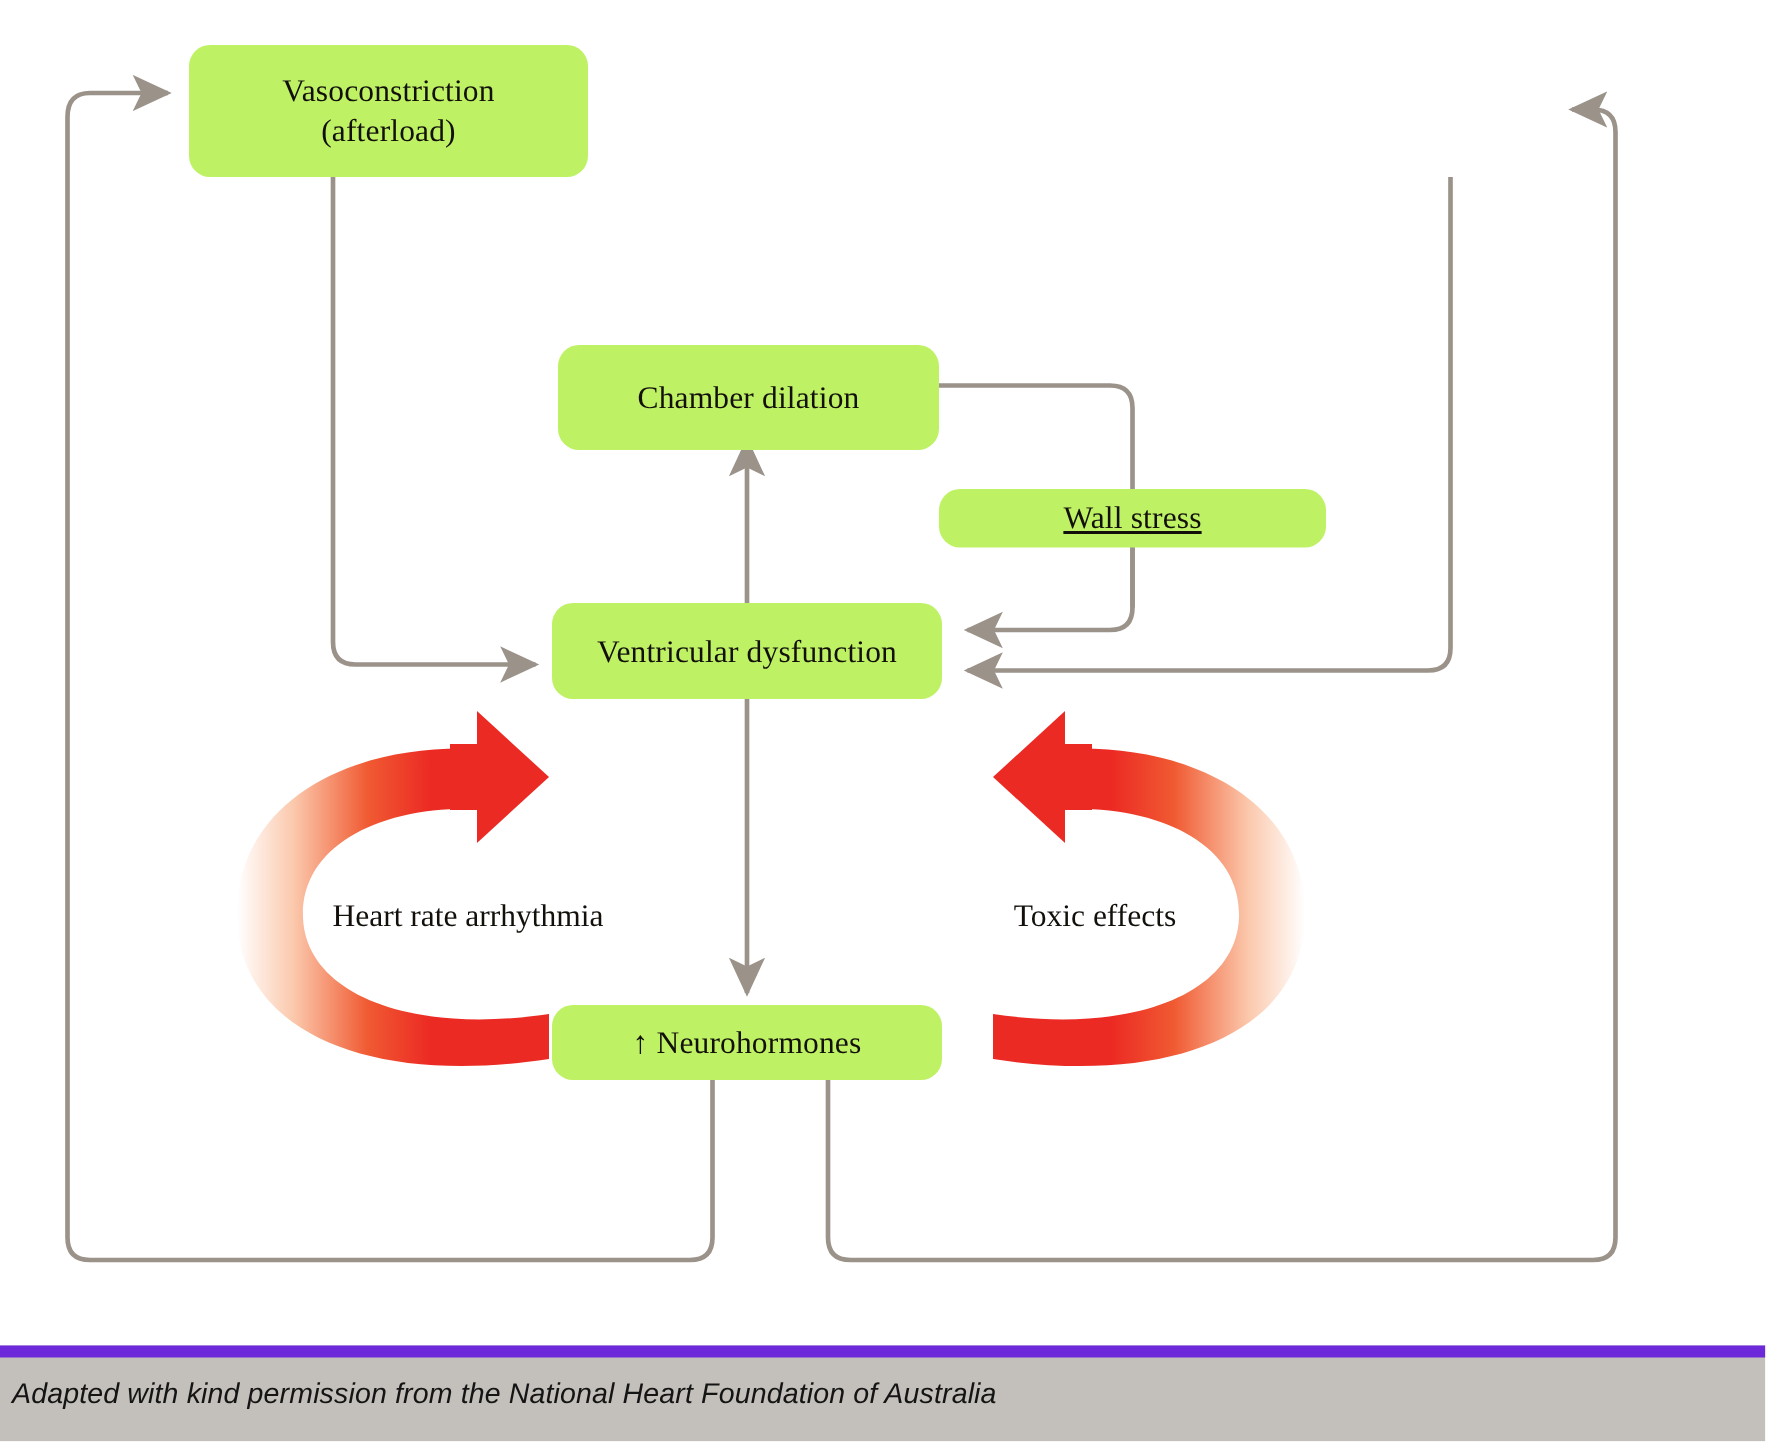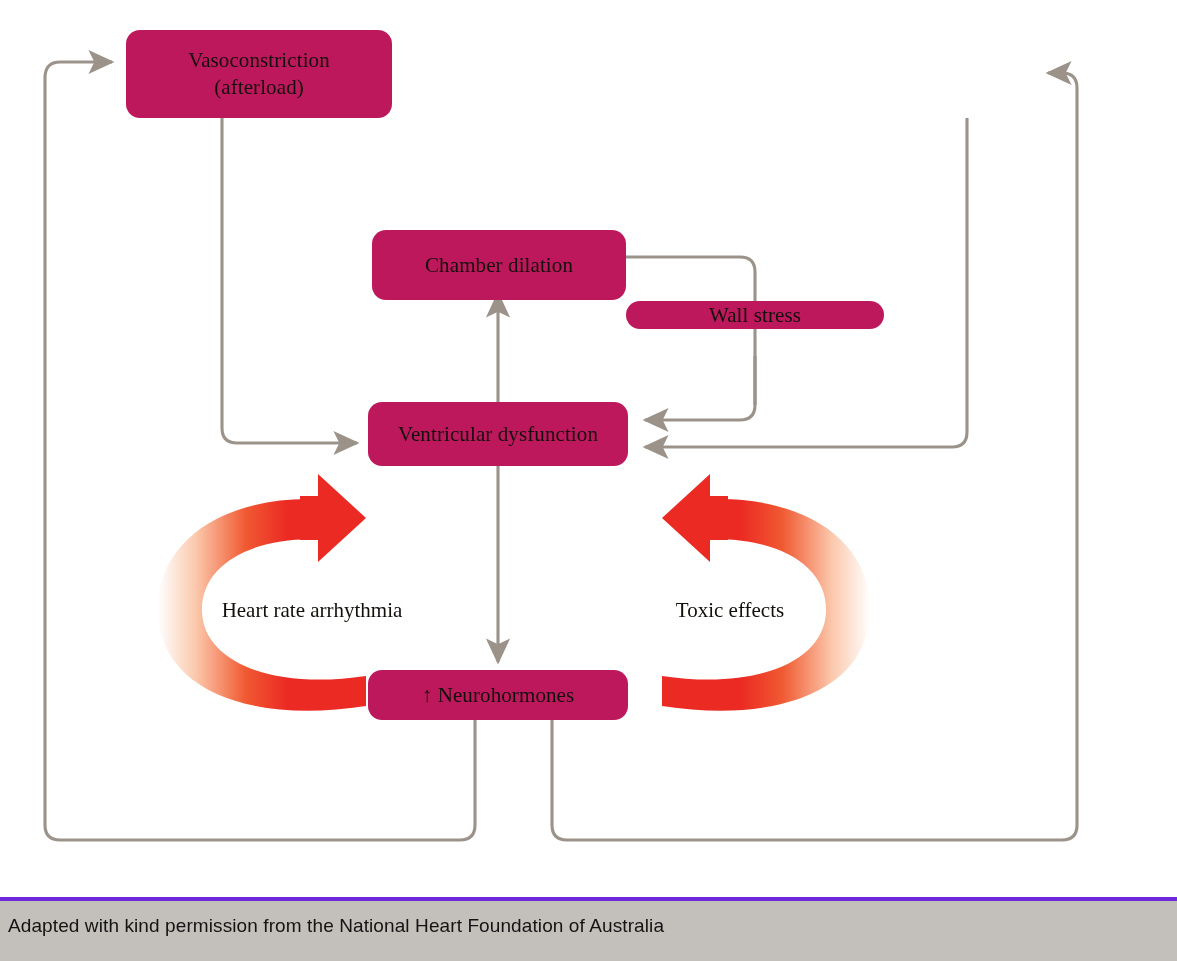--- a/index.html
+++ b/index.html
@@ -21,21 +21,21 @@
   #diagram-canvas {
     position: absolute;
     left: 0;
     top: 0;
     width: 1177px;
     height: 880px;
   }
   .node-box {
     position: absolute;
     box-sizing: border-box;
-    background: #be185d;
+    background: #bef264;
     border-radius: 14px;
     display: flex;
     align-items: center;
     justify-content: center;
     text-align: center;
     color: #13100c;
     font-family: "Liberation Serif", "DejaVu Serif", serif;
     font-size: 21px;
     line-height: 1.28;
     letter-spacing: 0.1px;
@@ -55,23 +55,24 @@
     z-index: 7;
     white-space: nowrap;
   }
   #footer-bar {
     position: absolute;
     left: 0;
     top: 897px;
     width: 1177px;
     height: 64px;
     background: #c3bfba;
-    border-top: 4px solid #6d28d9;
+    border-top: 8px solid #6d28d9;
     box-sizing: border-box;
     z-index: 10;
+    font-style: italic;
   }
   #footer-text {
     position: absolute;
     left: 8px;
     top: 14px;
     font-family: "Liberation Sans", "DejaVu Sans", sans-serif;
     font-size: 19px;
     color: #141414;
     letter-spacing: 0.1px;
   }
@@ -152,21 +153,21 @@
   <div class="node-box" style="left:126px; top:30px; width:266px; height:88px;">
     <span class="node-label">Vasoconstriction
 (afterload)</span>
   </div>
 
 
   <div class="node-box" style="left:372px; top:230px; width:254px; height:70px;">
     <span class="node-label">Chamber dilation</span>
   </div>
 
-  <div class="node-box" style="left:626px; top:301px; width:258px; height:28px;">
+  <div class="node-box" style="left:626px; top:326px; width:258px; height:39px;text-decoration:underline;">
     <span class="node-label">Wall stress</span>
   </div>
 
   <div class="node-box" style="left:368px; top:402px; width:260px; height:64px;">
     <span class="node-label">Ventricular dysfunction</span>
   </div>
 
   <div class="node-box" style="left:368px; top:670px; width:260px; height:50px;justify-content:center;">
     <span class="node-label">↑ Neurohormones</span>
   </div>

